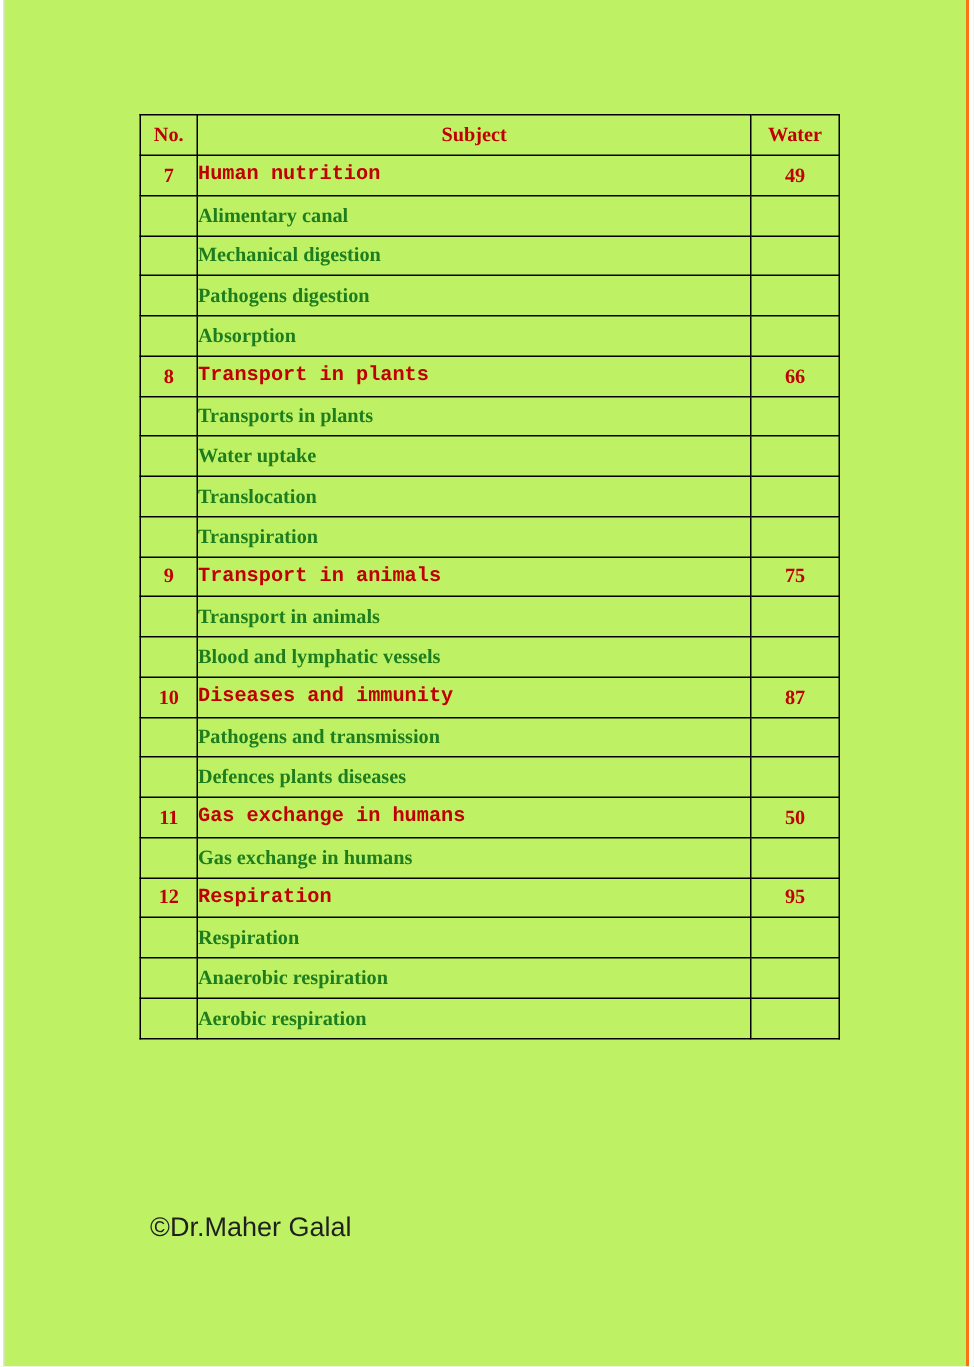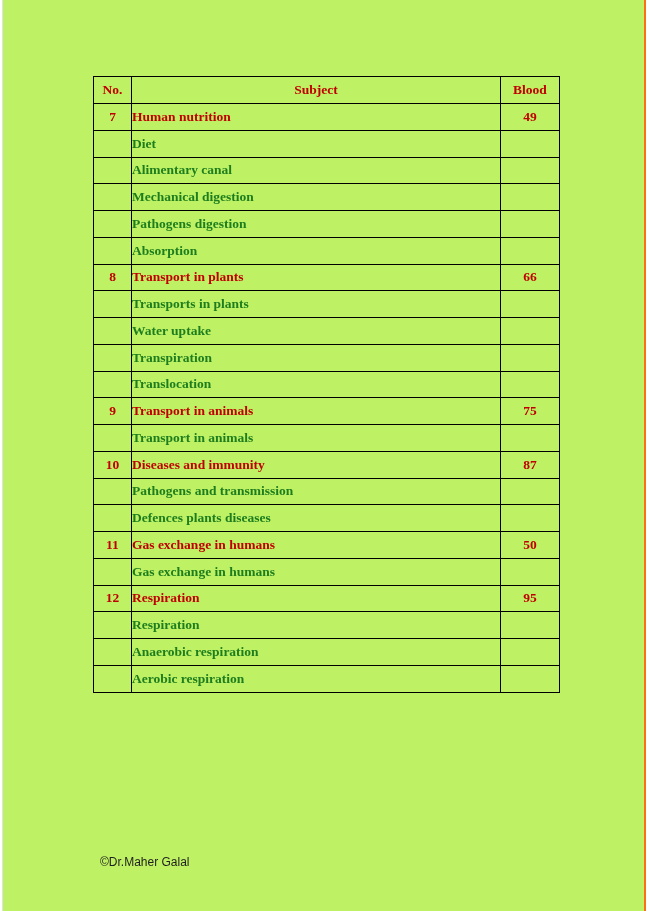--- a/index.html
+++ b/index.html
@@ -55,64 +55,59 @@
     font-size: 14px;
   }
   td.no-cell, td.page-cell {
     color: var(--chapter-text, #C00000);
     text-align: center;
   }
   td.subject-cell {
     text-align: left;
     padding-left: 7px;
   }
-  tr.chapter td.subject-cell { color: var(--chapter-text, #C00000); }
+  tr.chapter td.subject-cell { color: var(--chapter-text, #C00000); font-family: Liberation Mono, monospace; }
   tr.topic   td.subject-cell { color: var(--topic-text, #1E7D1E); }
   .copyright {
     position: absolute;
     left: 97px;
-    top: 855px;
+    top: 808px;
     font-family: "Liberation Sans", sans-serif;
-    font-size: 12px;
+    font-size: 18px;
     color: #1f1f1f;
   }
 </style>
 </head>
 <body>
 
 <div class="viewport">
   <div class="sheet">
 
     <table class="contents">
       <colgroup>
         <col class="col-no">
         <col class="col-subj">
         <col class="col-page">
       </colgroup>
       <thead>
         <tr class="header-row">
           <th class="hdr">No.</th>
           <th class="hdr">Subject</th>
-          <th class="hdr">Blood</th>
+          <th class="hdr">Water</th>
         </tr>
       </thead>
       <tbody id="contents-body">
 
       <tr class="chapter">
             <td class="no-cell">7</td>
             <td class="subject-cell">Human nutrition</td>
             <td class="page-cell">49</td>
           </tr>
           <tr class="topic">
             <td class="no-cell"></td>
-            <td class="subject-cell">Diet</td>
-            <td class="page-cell"></td>
-          </tr>
-          <tr class="topic">
-            <td class="no-cell"></td>
             <td class="subject-cell">Alimentary canal</td>
             <td class="page-cell"></td>
           </tr>
           <tr class="topic">
             <td class="no-cell"></td>
             <td class="subject-cell">Mechanical digestion</td>
             <td class="page-cell"></td>
           </tr>
           <tr class="topic">
             <td class="no-cell"></td>
@@ -134,38 +129,43 @@
             <td class="subject-cell">Transports in plants</td>
             <td class="page-cell"></td>
           </tr>
           <tr class="topic">
             <td class="no-cell"></td>
             <td class="subject-cell">Water uptake</td>
             <td class="page-cell"></td>
           </tr>
           <tr class="topic">
             <td class="no-cell"></td>
+            <td class="subject-cell">Translocation</td>
+            <td class="page-cell"></td>
+          </tr>
+          <tr class="topic">
+            <td class="no-cell"></td>
             <td class="subject-cell">Transpiration</td>
-            <td class="page-cell"></td>
-          </tr>
-          <tr class="topic">
-            <td class="no-cell"></td>
-            <td class="subject-cell">Translocation</td>
             <td class="page-cell"></td>
           </tr>
           <tr class="chapter">
             <td class="no-cell">9</td>
             <td class="subject-cell">Transport in animals</td>
             <td class="page-cell">75</td>
           </tr>
           <tr class="topic">
             <td class="no-cell"></td>
             <td class="subject-cell">Transport in animals</td>
             <td class="page-cell"></td>
           </tr>
+          <tr class="topic">
+            <td class="no-cell"></td>
+            <td class="subject-cell">Blood and lymphatic vessels</td>
+            <td class="page-cell"></td>
+          </tr>
           <tr class="chapter">
             <td class="no-cell">10</td>
             <td class="subject-cell">Diseases and immunity</td>
             <td class="page-cell">87</td>
           </tr>
           <tr class="topic">
             <td class="no-cell"></td>
             <td class="subject-cell">Pathogens and transmission</td>
             <td class="page-cell"></td>
           </tr>

